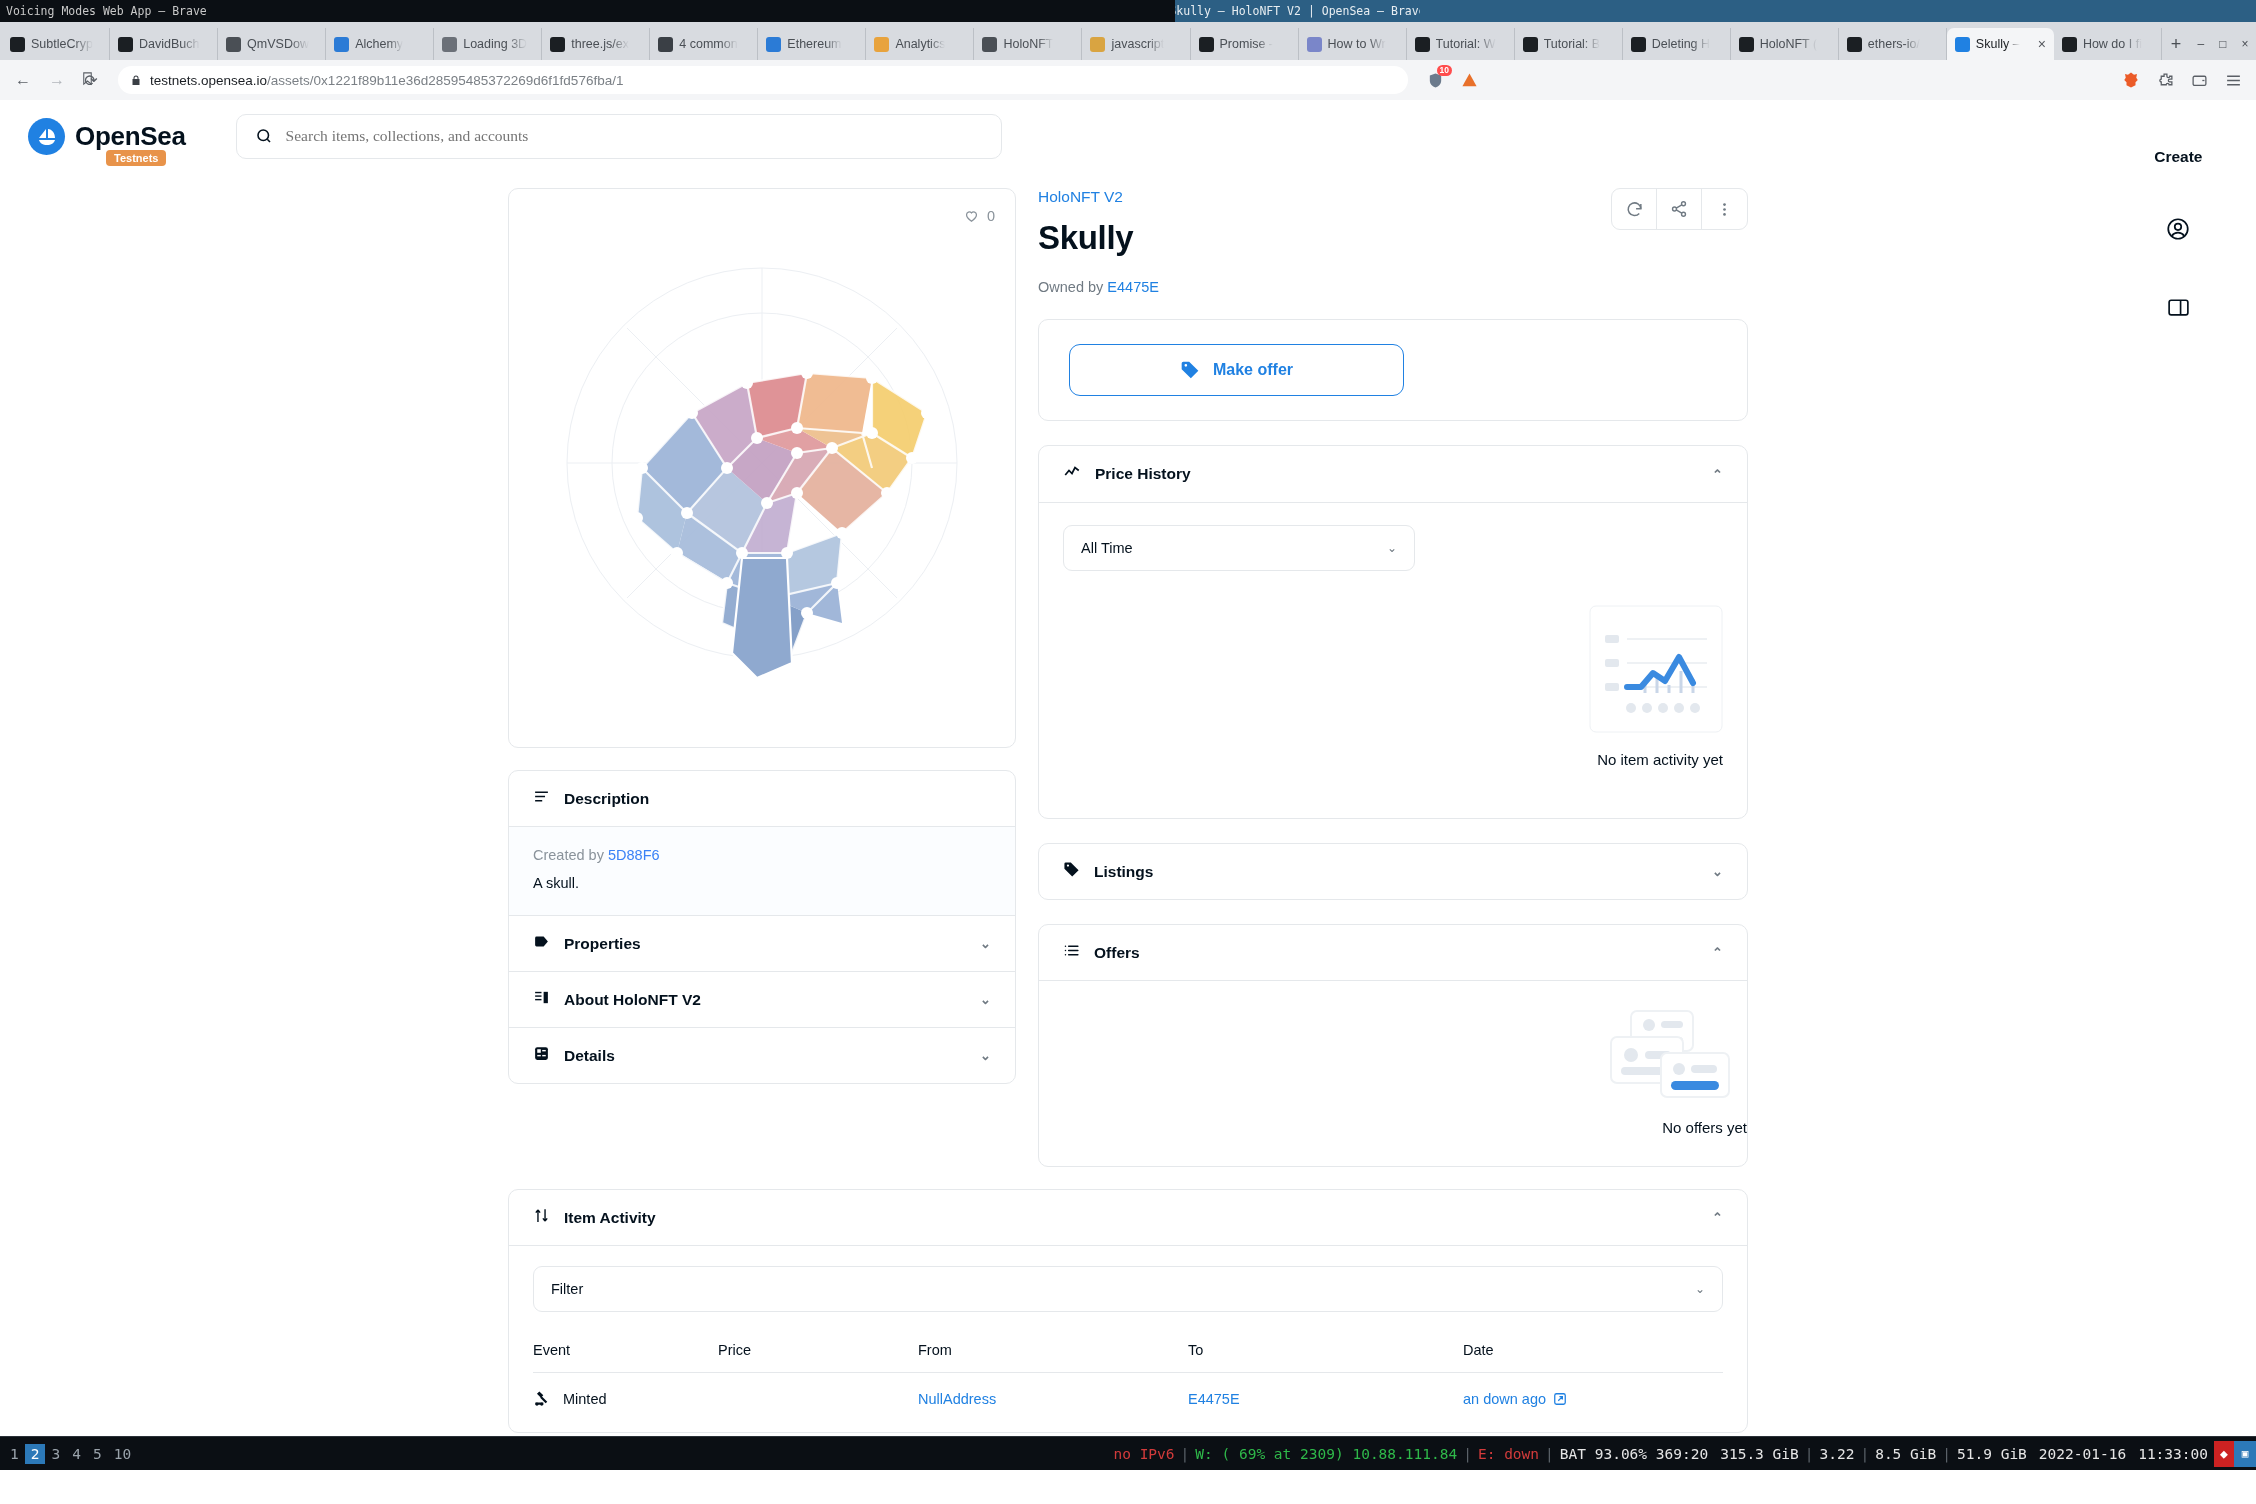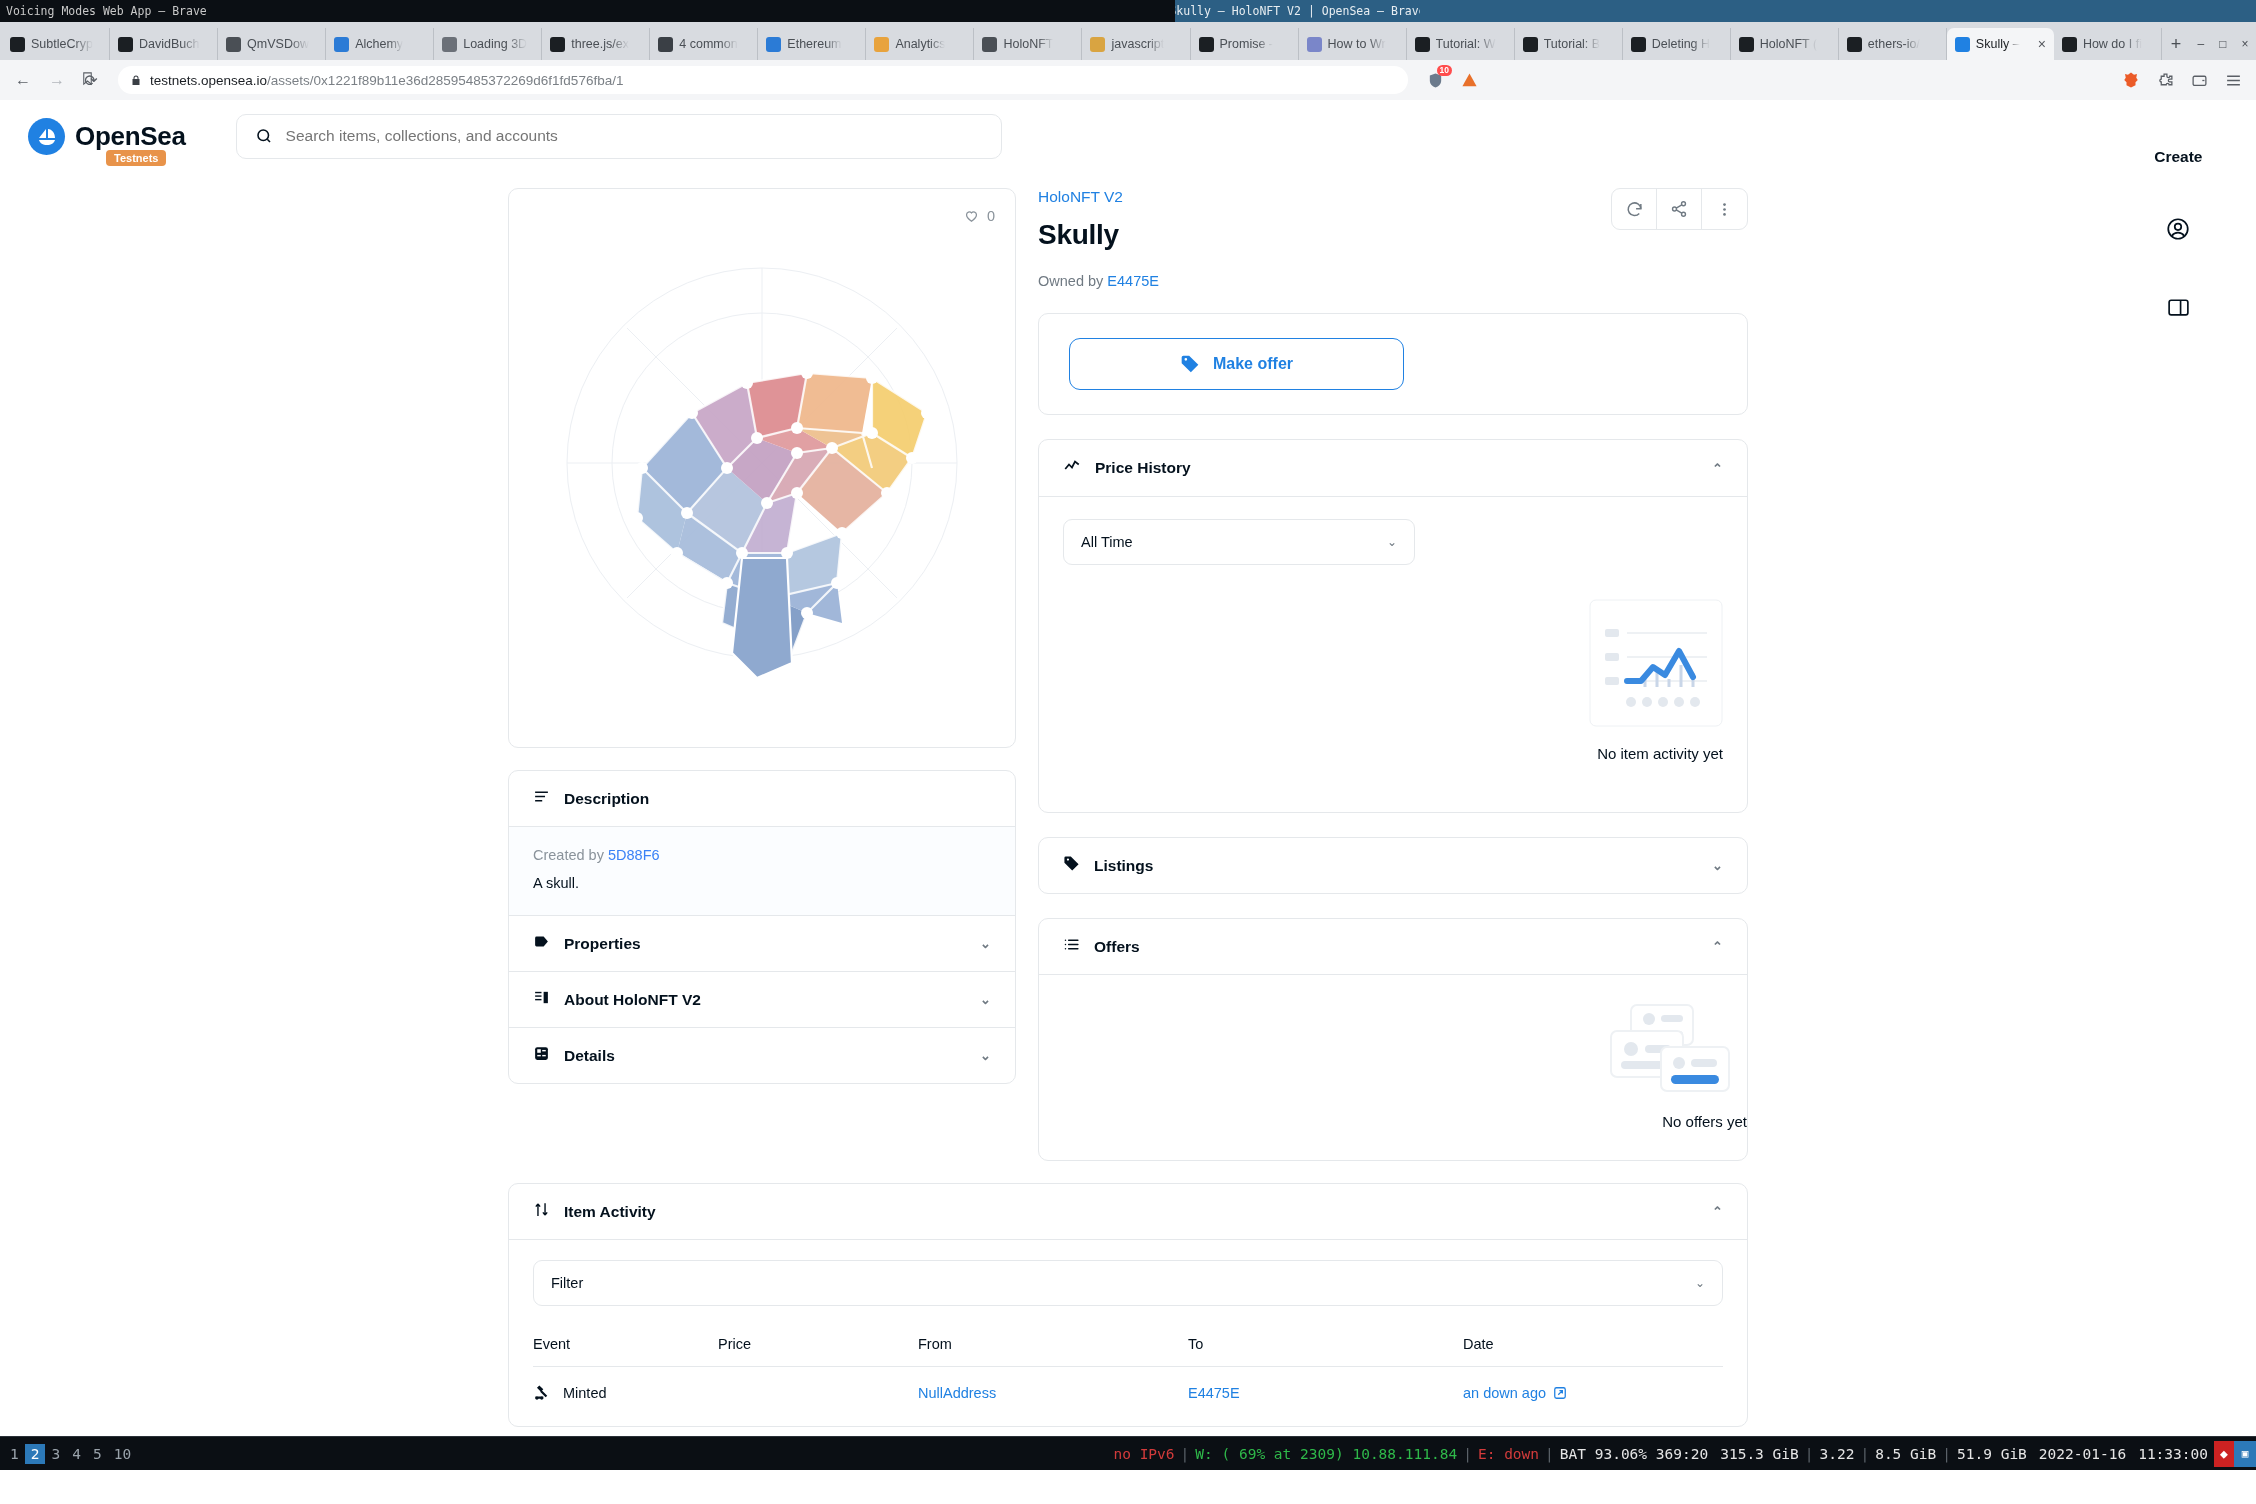--- a/index.html
+++ b/index.html
@@ -179,21 +179,21 @@
     height: 45px;
     border: 1px solid #e5e8eb;
     border-radius: 10px;
     display: flex; align-items: center;
     gap: 13px; padding: 0 18px;
     background: #fff;
   }
   .os-search input {
     border: none; outline: none;
     font-size: 15.5px; color: #000000;
-    font-family: Liberation Sans, sans-serif;
+    font-family: Liberation Serif, serif;
     width: 100%; background: transparent;
   }
   .os-nav { margin-left: auto; display: flex; align-items: center; gap: 48px; padding-right: 10px; flex-direction: column; }
   .os-nav a { font-size: 15.5px; font-weight: bold; color: #04111d; text-decoration: none; }
   .os-icon-btn { width: 30px; height: 30px; display: flex; align-items: center; justify-content: center; color: #04111d; }
 
   .content {
     display: flex;
     padding: 16px 0 0 0;
     justify-content: center;
@@ -232,21 +232,21 @@
     background: #fbfdff;
     padding: 20px 24px 24px 24px;
     font-size: 14.5px;
   }
   .created-by { color: #8a939b; margin-bottom: 12px; }
   .created-by a { color: #3b82f6; text-decoration: none; }
   .desc-text { color: #04111d; }
 
   
   .breadcrumb { font-size: 15.5px; color: #2081e2; margin-bottom: 13px; text-decoration: none; display: inline-block; }
-  .item-title { font-size: 28px; font-weight: bold; color: #04111d; letter-spacing: -0.3px; margin-bottom: 22px; }
+  .item-title { font-size: 33px; font-weight: bold; color: #04111d; letter-spacing: -0.3px; margin-bottom: 22px; }
   .owned-by { font-size: 14.5px; color: #707a83; }
   .owned-by a { color: #2081e2; text-decoration: none; }
   .title-row { display: flex; align-items: flex-start; }
   .action-btns {
     margin-left: auto;
     display: flex;
     border: 1px solid #e5e8eb;
     border-radius: 9px;
     overflow: hidden;
     height: 42px;

